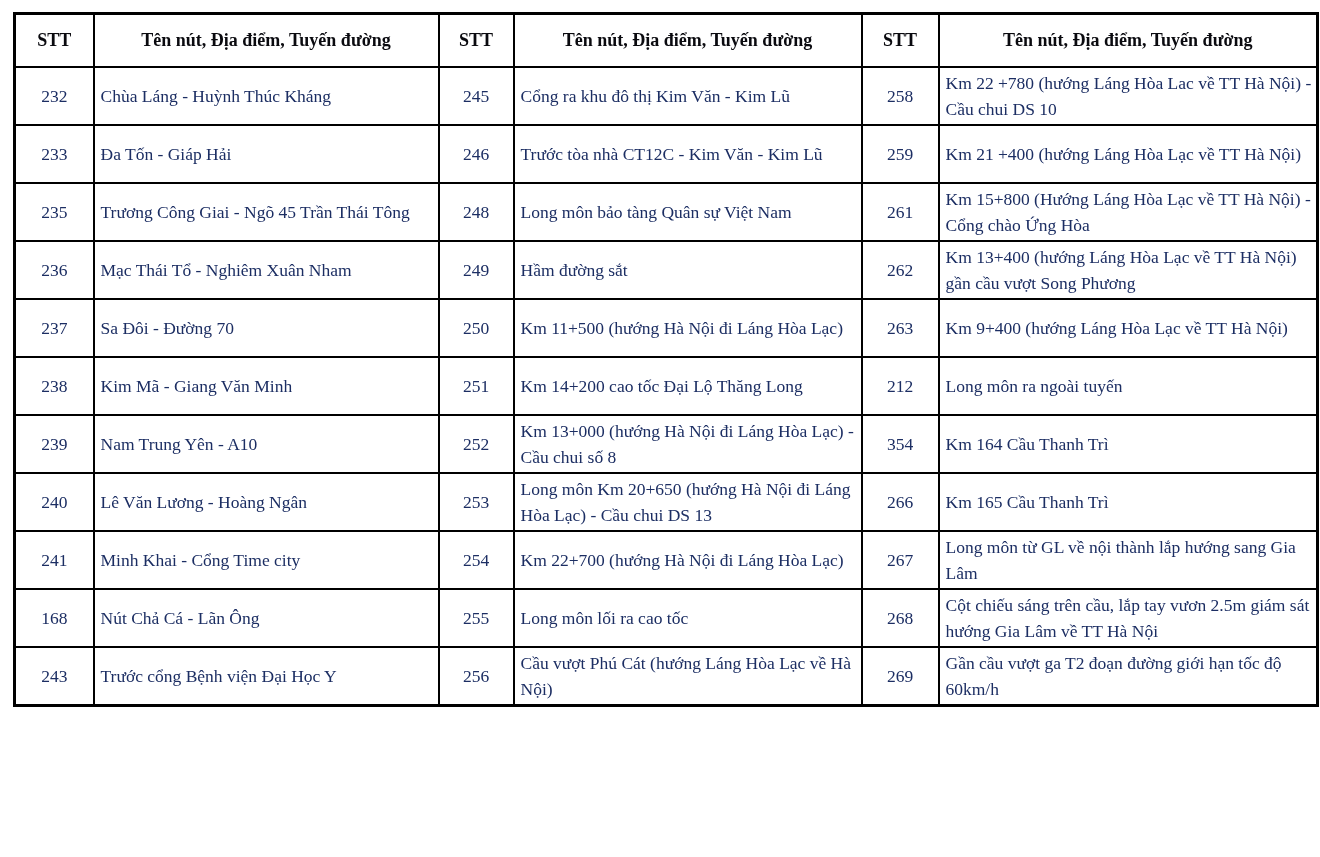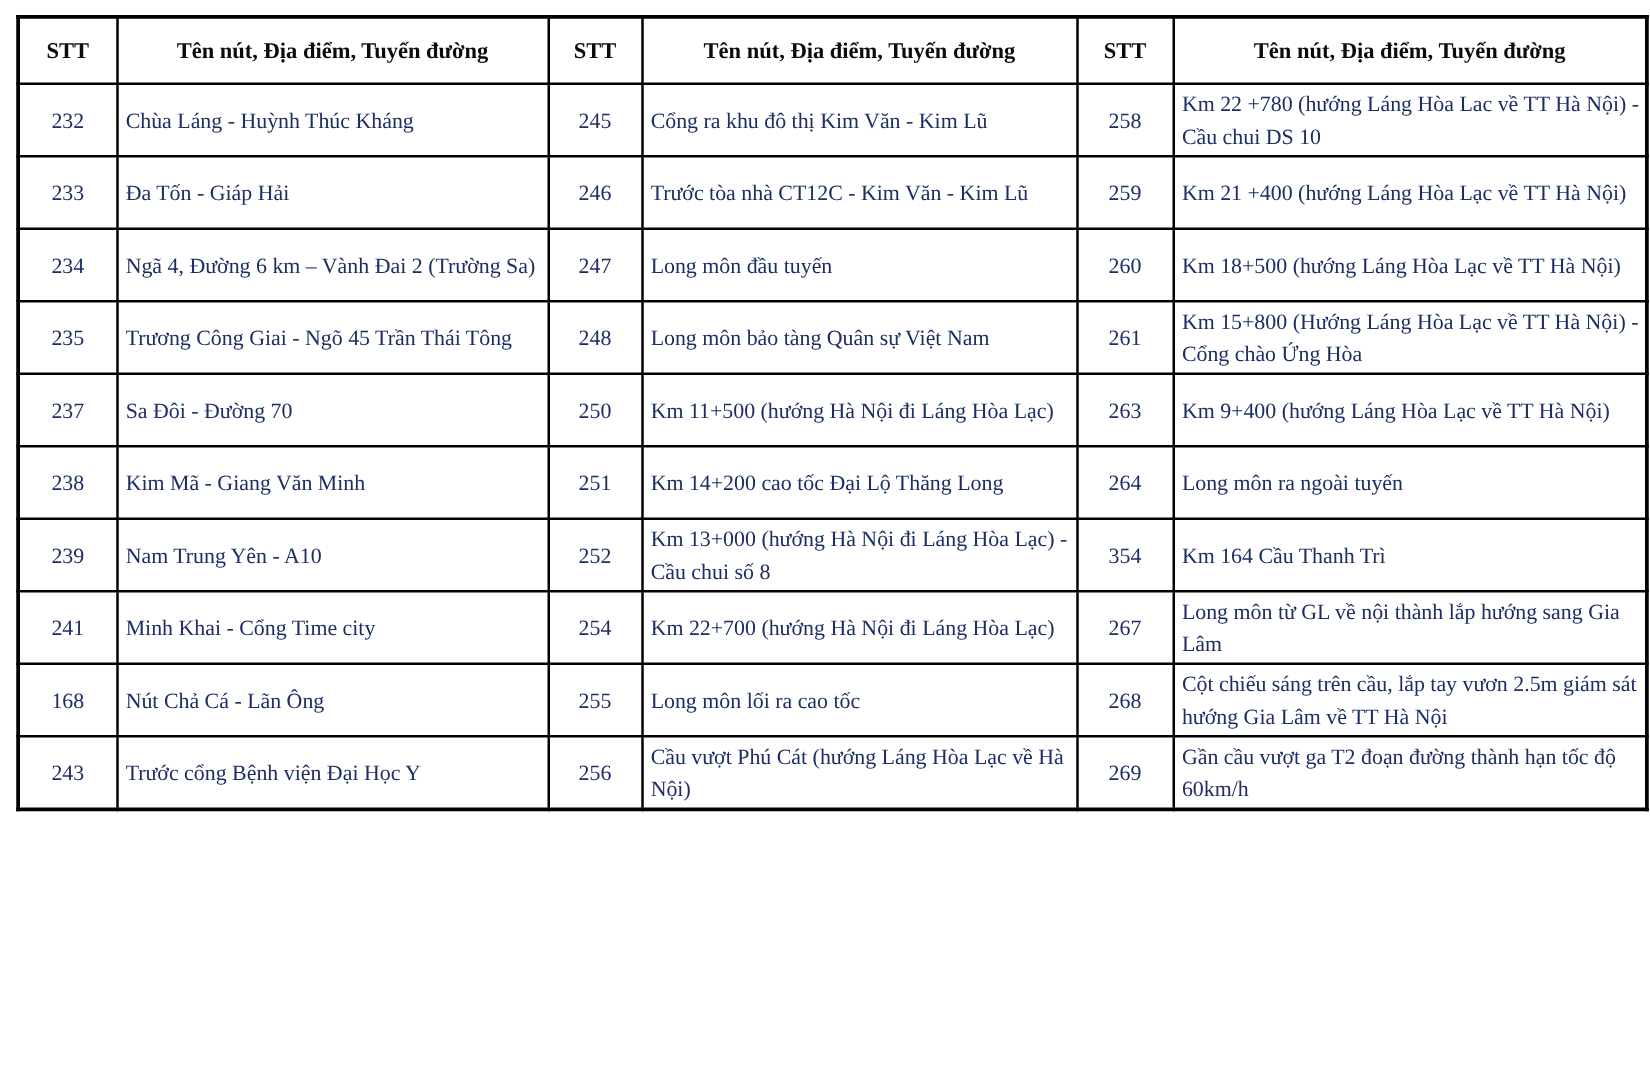--- a/index.html
+++ b/index.html
@@ -95,58 +95,66 @@
         </tr>
         <tr>
           <td class="stt">233</td>
           <td class="name">Đa Tốn - Giáp Hải</td>
           <td class="stt">246</td>
           <td class="name">Trước tòa nhà CT12C - Kim Văn - Kim Lũ</td>
           <td class="stt">259</td>
           <td class="name">Km 21 +400 (hướng Láng Hòa Lạc về TT Hà Nội)</td>
         </tr>
         <tr>
-          <td class="stt">234</td>
-          <td class="name">Ngã 4, Đường 6 km – Vành Đai 2 (Trường Sa)</td>
-          <td class="stt">247</td>
-          <td class="name">Long môn đầu tuyến</td>
-          <td class="stt">260</td>
-          <td class="name">Km 18+500 (hướng Láng Hòa Lạc về TT Hà Nội)</td>
-        </tr>
-        <tr>
           <td class="stt">235</td>
           <td class="name">Trương Công Giai - Ngõ 45 Trần Thái Tông</td>
           <td class="stt">248</td>
           <td class="name">Long môn bảo tàng Quân sự Việt Nam</td>
           <td class="stt">261</td>
           <td class="name">Km 15+800 (Hướng Láng Hòa Lạc về TT Hà Nội) - Cổng chào Ứng Hòa</td>
+        </tr>
+        <tr>
+          <td class="stt">236</td>
+          <td class="name">Mạc Thái Tổ - Nghiêm Xuân Nham</td>
+          <td class="stt">249</td>
+          <td class="name">Hầm đường sắt</td>
+          <td class="stt">262</td>
+          <td class="name">Km 13+400 (hướng Láng Hòa Lạc về TT Hà Nội) gần cầu vượt Song Phương</td>
         </tr>
         <tr>
           <td class="stt">237</td>
           <td class="name">Sa Đôi - Đường 70</td>
           <td class="stt">250</td>
           <td class="name">Km 11+500 (hướng Hà Nội đi Láng Hòa Lạc)</td>
           <td class="stt">263</td>
           <td class="name">Km 9+400 (hướng Láng Hòa Lạc về TT Hà Nội)</td>
         </tr>
         <tr>
           <td class="stt">238</td>
           <td class="name">Kim Mã - Giang Văn Minh</td>
           <td class="stt">251</td>
           <td class="name">Km 14+200 cao tốc Đại Lộ Thăng Long</td>
-          <td class="stt">264</td>
+          <td class="stt">212</td>
           <td class="name">Long môn ra ngoài tuyến</td>
         </tr>
         <tr>
           <td class="stt">239</td>
           <td class="name">Nam Trung Yên - A10</td>
           <td class="stt">252</td>
           <td class="name">Km 13+000 (hướng Hà Nội đi Láng Hòa Lạc) - Cầu chui số 8</td>
           <td class="stt">354</td>
           <td class="name">Km 164 Cầu Thanh Trì</td>
+        </tr>
+        <tr>
+          <td class="stt">240</td>
+          <td class="name">Lê Văn Lương - Hoàng Ngân</td>
+          <td class="stt">253</td>
+          <td class="name">Long môn Km 20+650  (hướng Hà Nội đi Láng Hòa Lạc) - Cầu chui DS 13</td>
+          <td class="stt">266</td>
+          <td class="name">Km 165 Cầu Thanh Trì</td>
         </tr>
         <tr>
           <td class="stt">241</td>
           <td class="name">Minh Khai - Cổng Time city</td>
           <td class="stt">254</td>
           <td class="name">Km 22+700 (hướng Hà Nội đi Láng Hòa Lạc)</td>
           <td class="stt">267</td>
           <td class="name">Long môn từ GL về nội thành lắp hướng sang Gia Lâm</td>
         </tr>
         <tr>
@@ -156,17 +164,17 @@
           <td class="name">Long môn lối ra cao tốc</td>
           <td class="stt">268</td>
           <td class="name">Cột chiếu sáng trên cầu, lắp tay vươn 2.5m giám sát hướng Gia Lâm về TT Hà Nội</td>
         </tr>
         <tr>
           <td class="stt">243</td>
           <td class="name">Trước cổng Bệnh viện Đại Học Y</td>
           <td class="stt">256</td>
           <td class="name">Cầu vượt Phú Cát (hướng Láng Hòa Lạc về Hà Nội)</td>
           <td class="stt">269</td>
-          <td class="name">Gần cầu vượt ga T2 đoạn đường thành hạn tốc độ 60km/h</td>
+          <td class="name">Gần cầu vượt ga T2 đoạn đường giới hạn tốc độ 60km/h</td>
         </tr>
       </tbody>
   </table>
 </div>
 
 </body></html>

